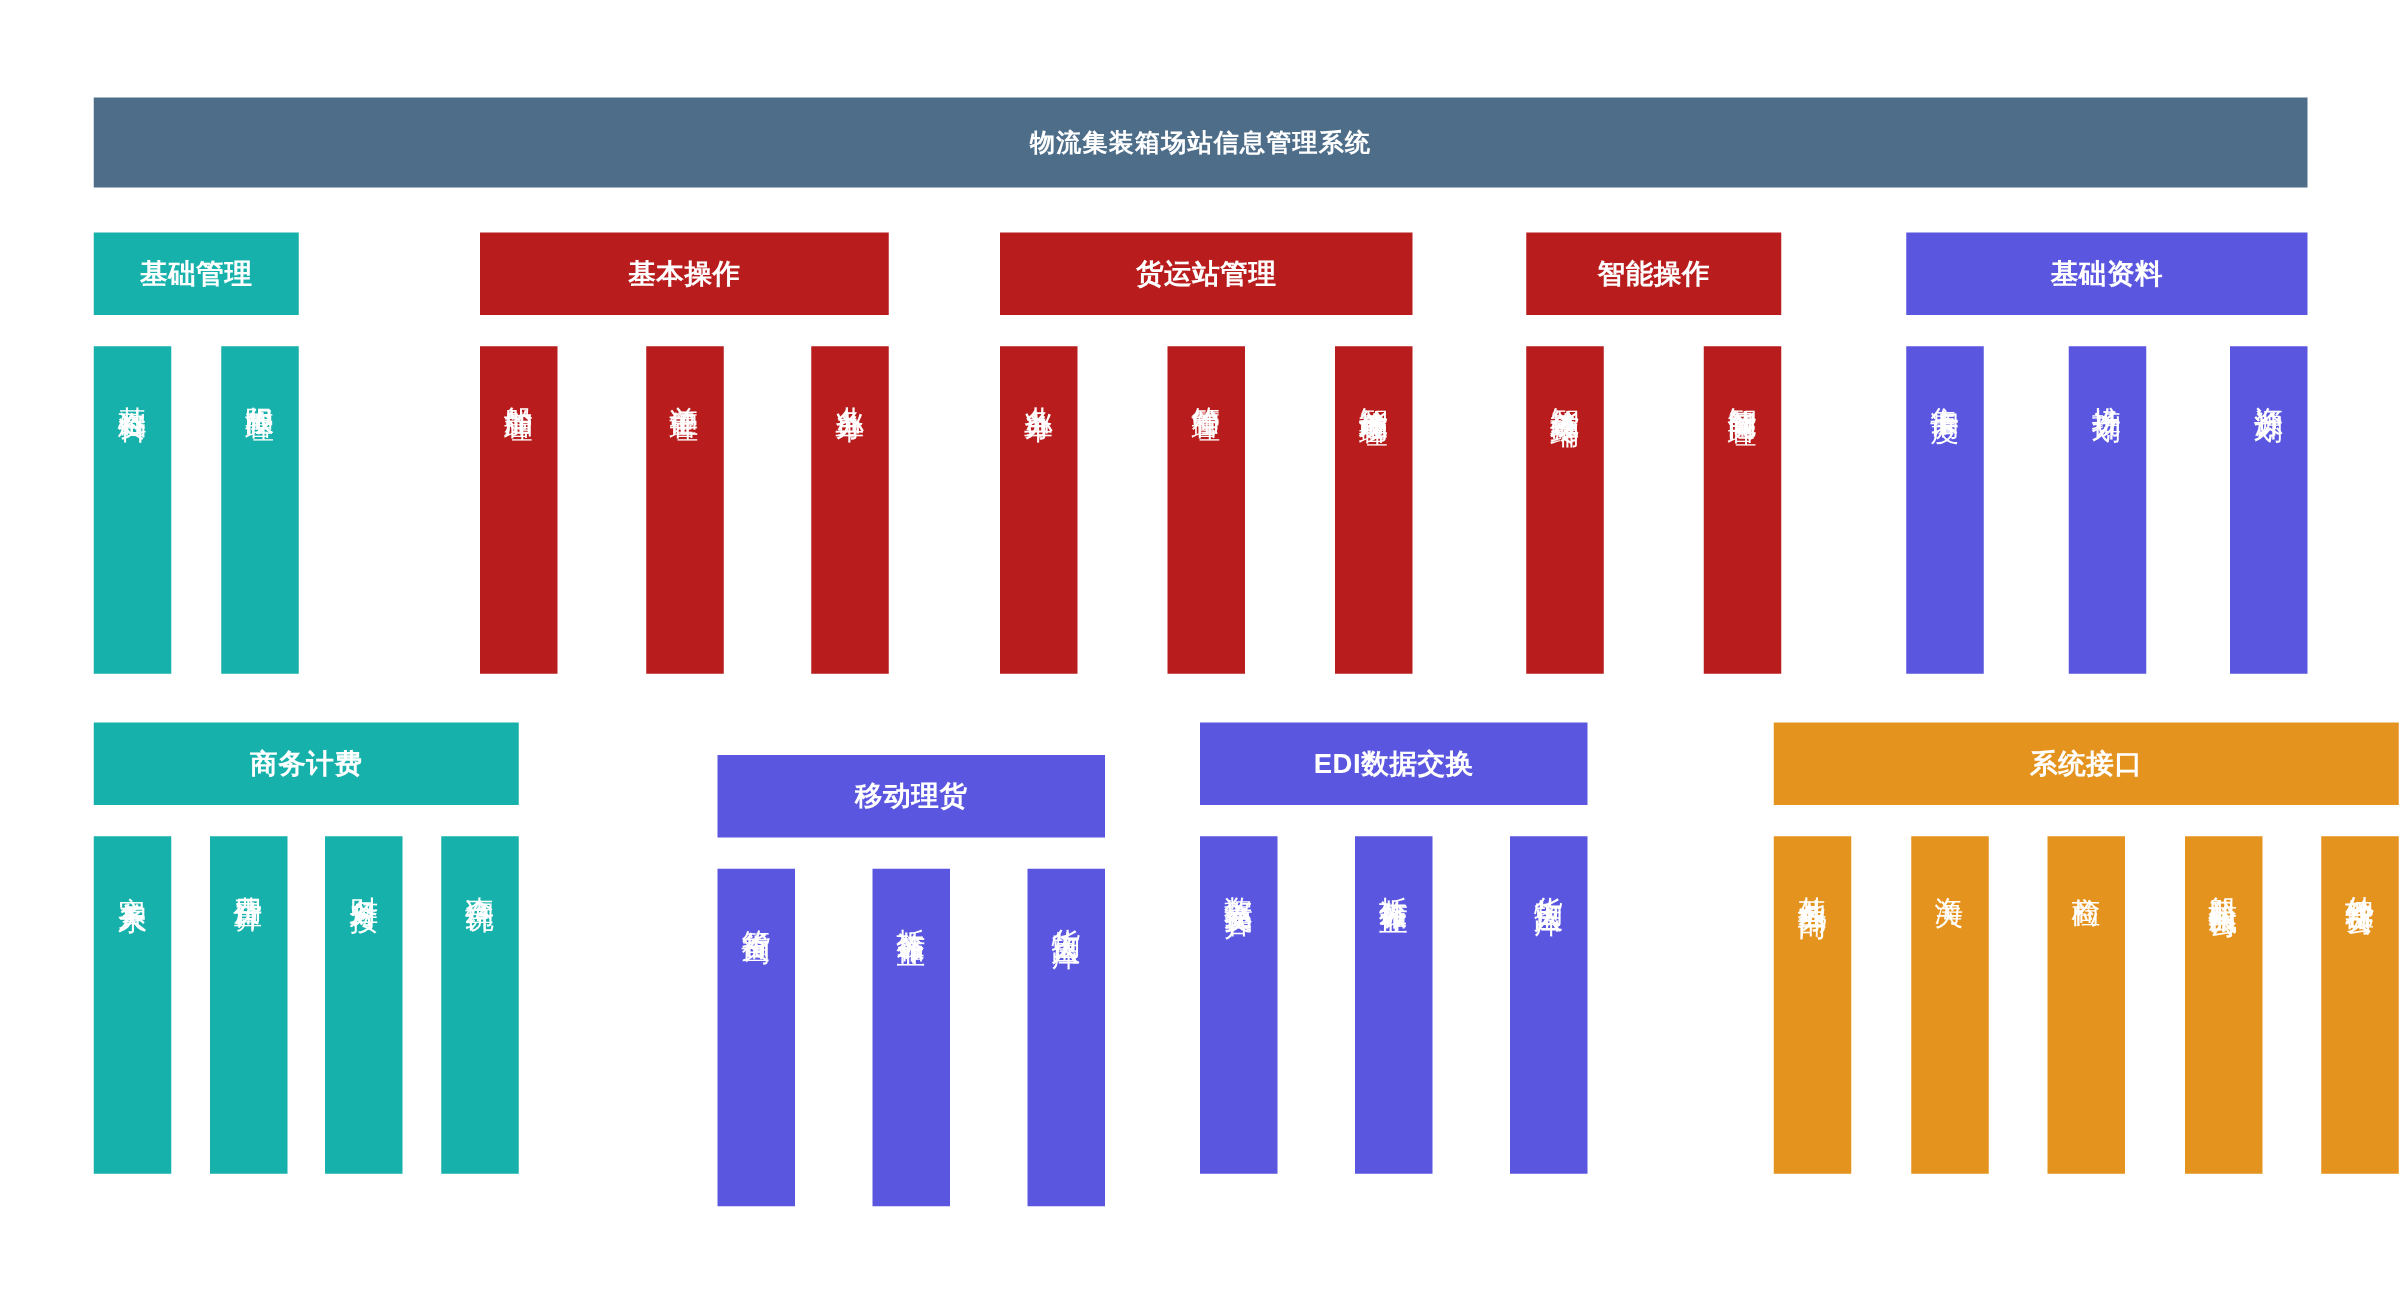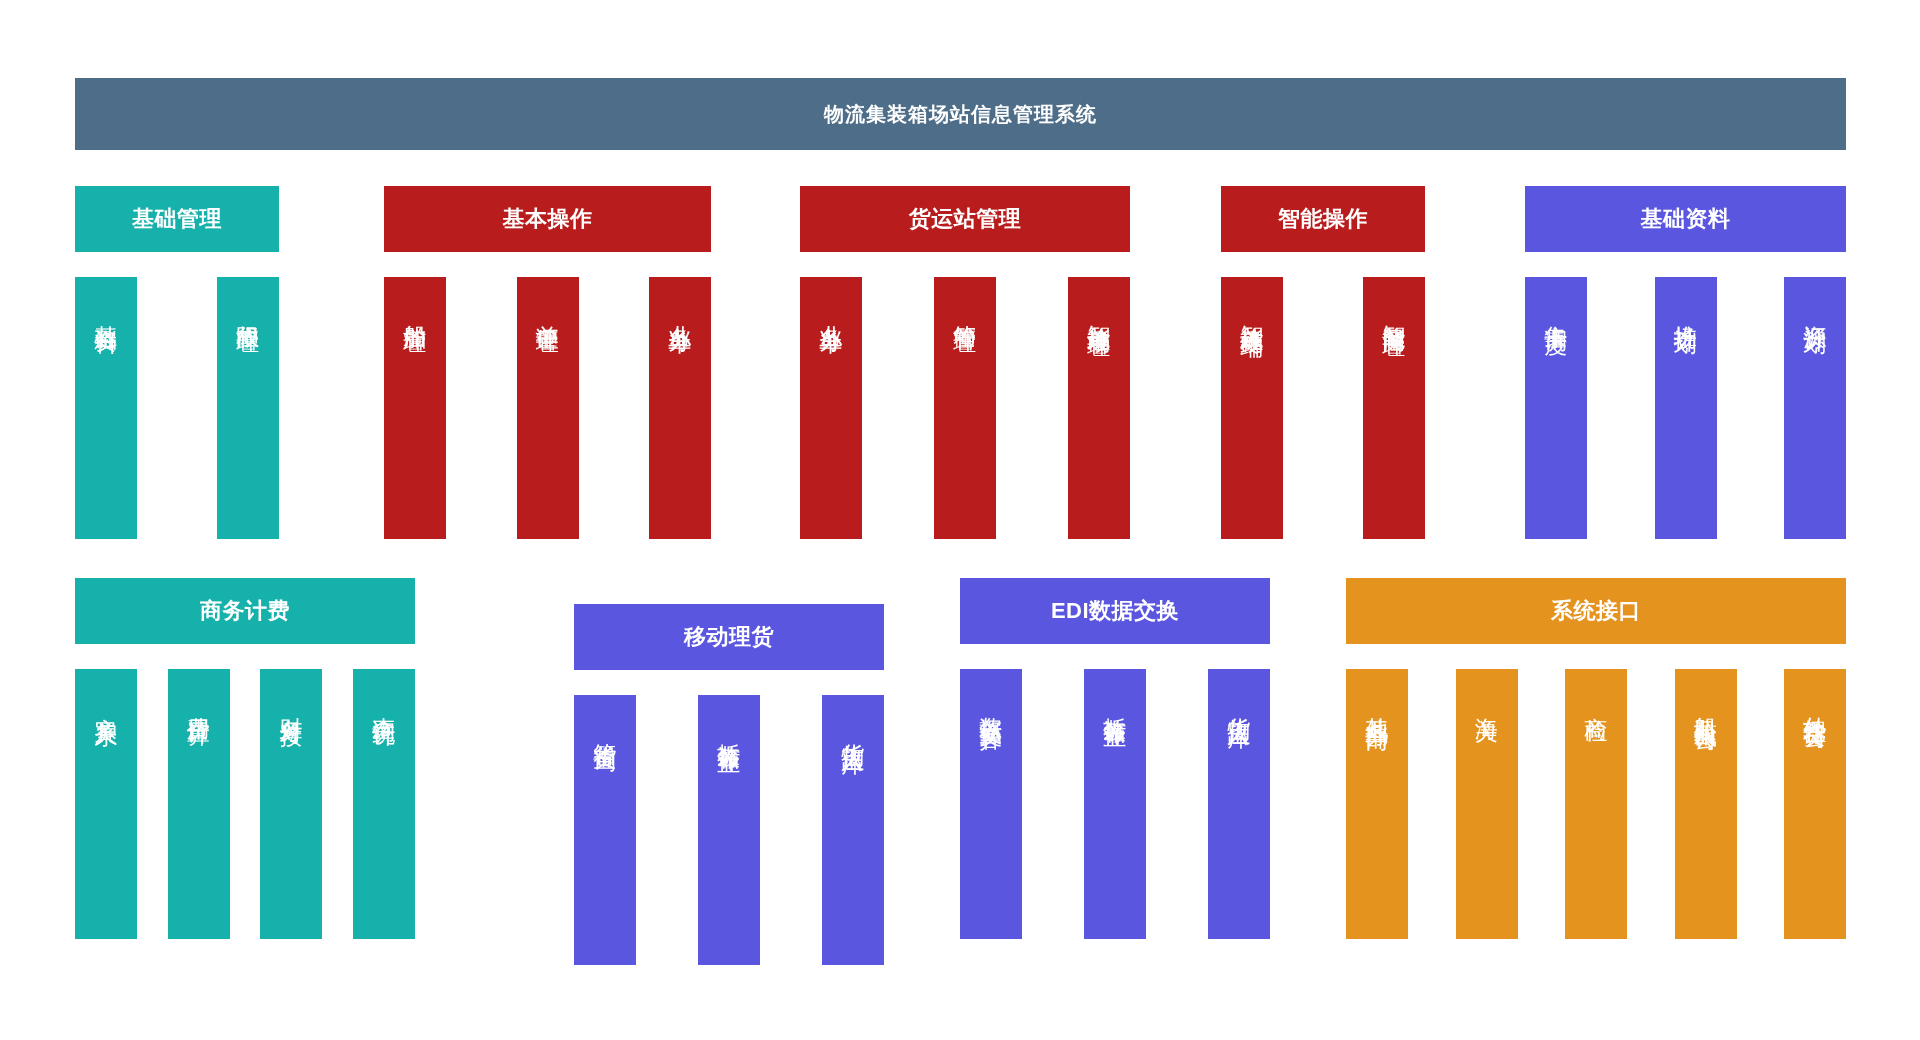--- a/index.html
+++ b/index.html
@@ -94,21 +94,21 @@
 </head>
 <body>
 
 <div id="canvas">
 
   <div class="title-bar">
     <span class="title-text">物流集装箱场站信息管理系统</span>
   </div>
 
   <div class="row" id="row1">
-      <div class="group" style="position: absolute; left: 0px; top: 0px; width: 204px;">
+      <div class="group" style="position: absolute; left: 0px; top: 0px; width: 164px;">
         <div class="group-header c-teal">
           <span>基础管理</span>
         </div>
         <div class="items" style="height: 262px;">
           <div class="item c-teal" style="width: 62px; height: 262px;">
             <span>基础资料</span>
           </div>
           <div class="item c-teal" style="width: 62px; height: 262px;">
             <span>权限管理</span>
           </div>
@@ -221,21 +221,21 @@
             <span>数据交换客户</span>
           </div>
           <div class="item c-purple" style="width: 62px; height: 270px;">
             <span>拆装箱作业</span>
           </div>
           <div class="item c-purple" style="width: 62px; height: 270px;">
             <span>货物入出库</span>
           </div>
         </div>
       </div>
-      <div class="group" style="position: absolute; left: 1271px; top: 0px; width: 500px;">
+      <div class="group" style="position: absolute; left: 1344px; top: 0px; width: 500px;">
         <div class="group-header c-orange">
           <span>系统接口</span>
         </div>
         <div class="items" style="height: 270px;">
           <div class="item c-orange" style="width: 62px; height: 270px;">
             <span>其他业务部门</span>
           </div>
           <div class="item c-orange" style="width: 62px; height: 270px;">
             <span>海关</span>
           </div>

